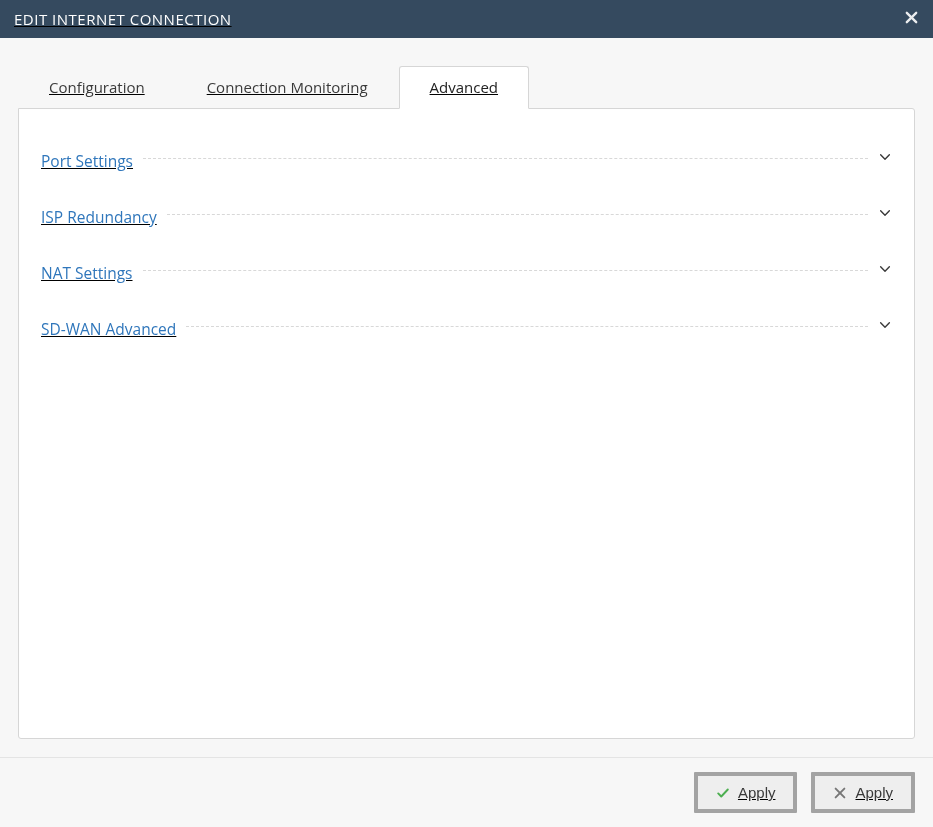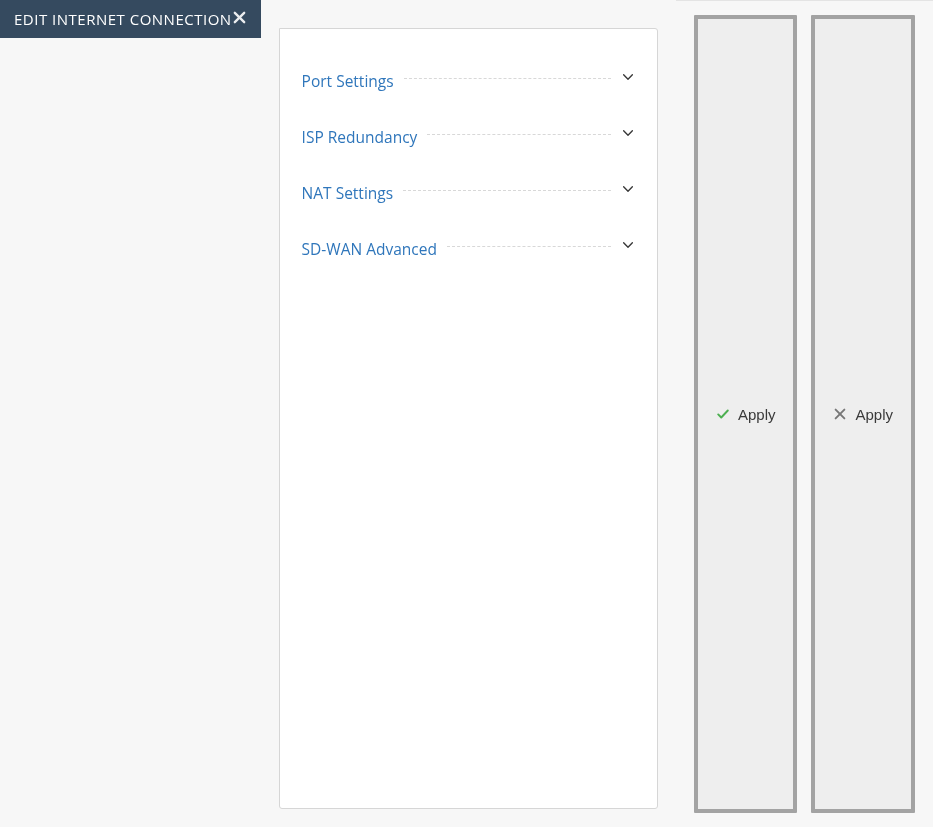--- a/index.html
+++ b/index.html
@@ -11,21 +11,22 @@
       font-family: -apple-system, BlinkMacSystemFont, "Segoe UI", "Open Sans", Helvetica, Arial, sans-serif;
       background: #f7f7f7;
       width: 933px;
       height: 827px;
       overflow: hidden;
     }
     .dialog {
       width: 100%;
       height: 100%;
       display: flex;
-      flex-direction: row;
+      flex-direction: column;
+      text-decoration: underline;
     }
     .dialog-header {
       background: #354a5f;
       color: #ffffff;
       padding: 9px 14px;
       display: flex;
       align-items: center;
       justify-content: space-between;
       height: 38px;
     }
@@ -160,20 +161,25 @@
         <svg viewBox="0 0 16 16" fill="none" stroke="currentColor" stroke-width="2.5" stroke-linecap="round">
           <line x1="3" y1="3" x2="13" y2="13"></line>
           <line x1="13" y1="3" x2="3" y2="13"></line>
         </svg>
       </span>
     </button>
   </div>
 
   <div class="dialog-body">
 
+    <div class="tabs">
+      <div class="tab">Configuration</div>
+      <div class="tab">Connection Monitoring</div>
+      <div class="tab active">Advanced</div>
+    </div>
 
     <div class="tab-content">
 
       <div class="accordion-item">
         <span class="accordion-label">Port Settings</span>
         <span class="accordion-line"></span>
         <span class="accordion-chevron">
           <svg viewBox="0 0 16 16" fill="none" stroke="currentColor" stroke-width="1.6" stroke-linecap="round" stroke-linejoin="round">
             <polyline points="3,5.5 8,10.5 13,5.5"></polyline>
           </svg>

